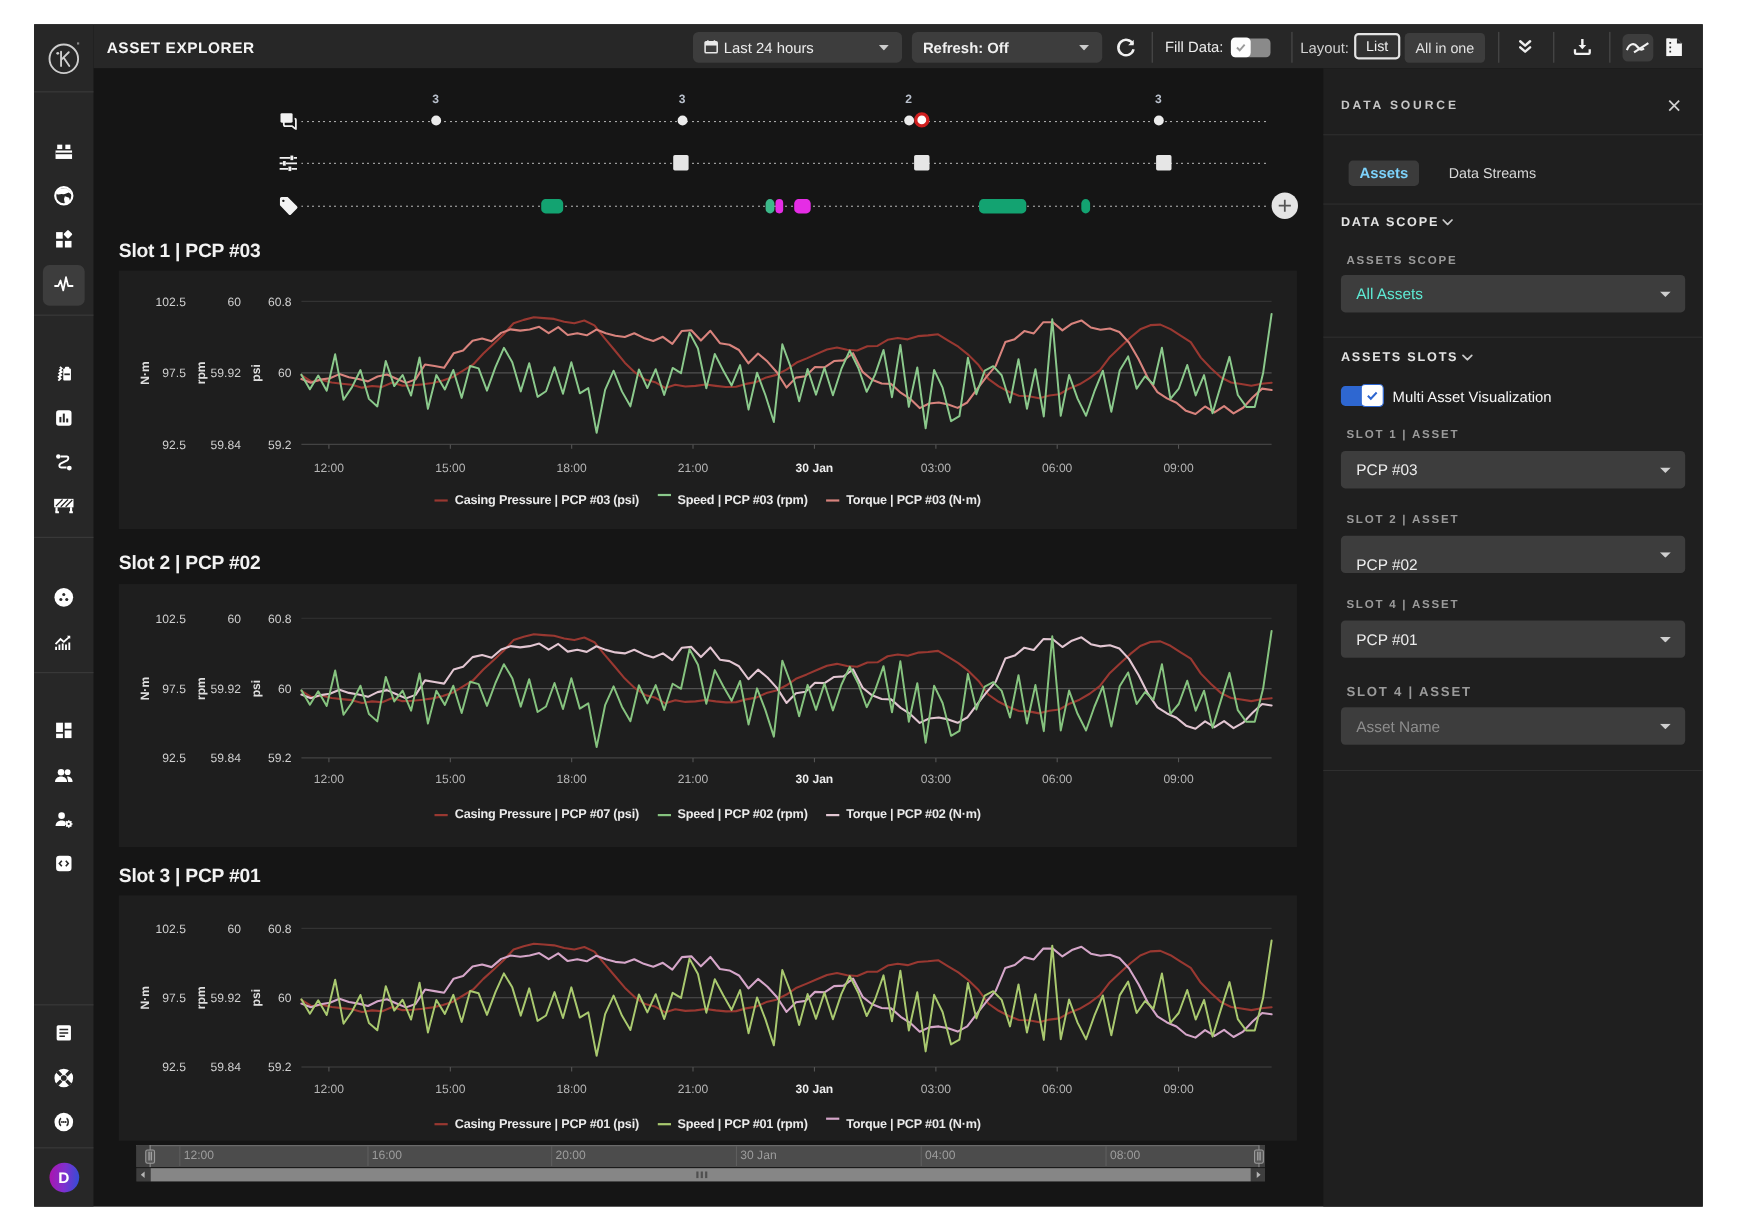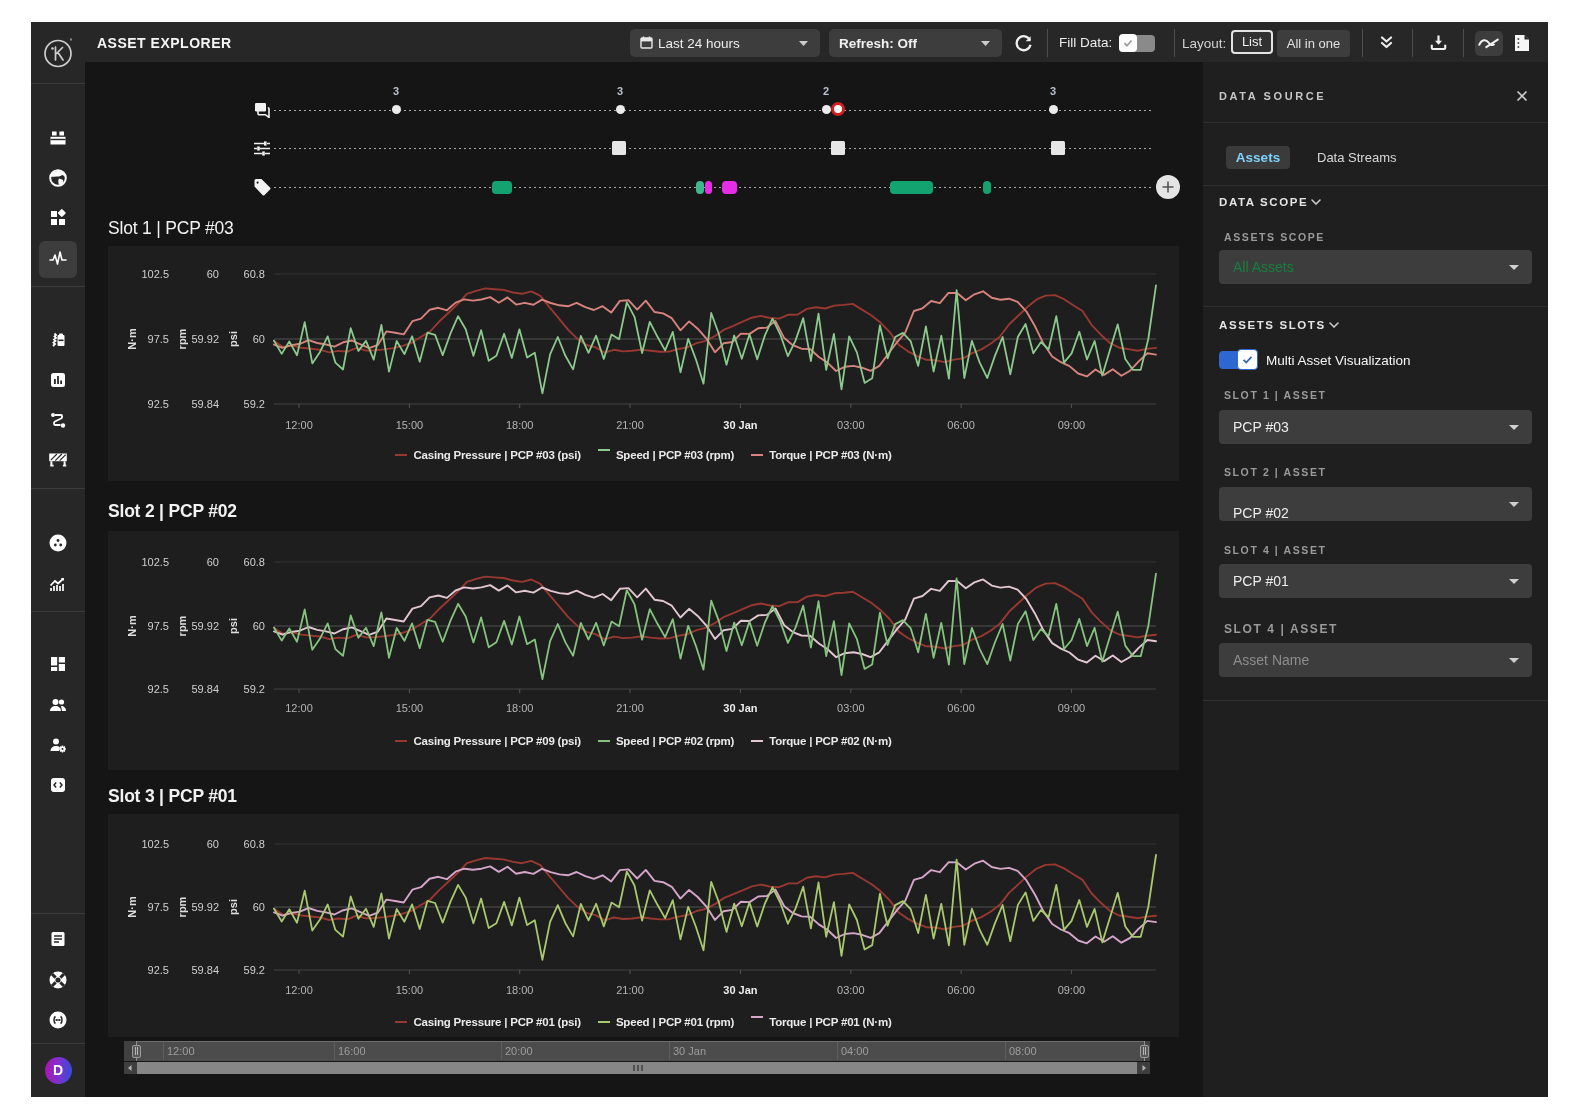--- a/index.html
+++ b/index.html
@@ -207,21 +207,21 @@
 <div class="abs" style="left:665px;top:159px;width:8px;height:13px;background:#3cb98a;border-radius:4px"></div>
 <div class="abs" style="left:674px;top:159px;width:7px;height:13px;background:#e52de5;border-radius:4px"></div>
 <div class="abs" style="left:691px;top:159px;width:15px;height:13px;background:#e52de5;border-radius:4px"></div>
 <div class="abs" style="left:859px;top:159px;width:43px;height:13px;background:#13a371;border-radius:4px"></div>
 <div class="abs" style="left:952px;top:159px;width:8px;height:13px;background:#13a371;border-radius:4px"></div>
 <div class="abs" style="left:1125px;top:153px;width:24px;height:24px;background:#e4e4e4;border-radius:50%"></div>
 <svg class="abs" style="left:1130px;top:158px" width="14" height="14" viewBox="0 0 14 14">
 <path d="M7 1.5v11 M1.5 7h11" stroke="#555" stroke-width="1.6"></path>
     </svg>
 <div class="abs" style="left:77px;top:224px;width:1071px;height:235px;background:#1e1e1e"></div>
-<div class="abs" style="left:77px;top:194px;height:24px;line-height:24px;font-size:17.5px;font-weight:normal;letter-spacing:-0.2px;color:#f2f2f2">Slot 1 | PCP #03</div>
+<div class="abs" style="left:77px;top:194px;height:24px;line-height:24px;font-size:17.5px;font-weight:bold;letter-spacing:-0.2px;color:#f2f2f2">Slot 1 | PCP #03</div>
 <svg style="position:absolute;left:77px;top:224px" width="1071" height="235" viewBox="0 0 1071 235">
       <line x1="166" y1="28" x2="1048" y2="28" stroke="#333333" stroke-width="1"></line>
       <line x1="166" y1="93" x2="1048" y2="93" stroke="#515151" stroke-width="1"></line>
       <line x1="166" y1="158" x2="1048" y2="158" stroke="#434343" stroke-width="1"></line>
       <line x1="191.0" y1="158" x2="191.0" y2="162" stroke="#555" stroke-width="1"></line>
       <line x1="301.4" y1="158" x2="301.4" y2="162" stroke="#555" stroke-width="1"></line>
       <line x1="411.7" y1="158" x2="411.7" y2="162" stroke="#555" stroke-width="1"></line>
       <line x1="522.0" y1="158" x2="522.0" y2="162" stroke="#555" stroke-width="1"></line>
       <line x1="632.4" y1="158" x2="632.4" y2="162" stroke="#555" stroke-width="1"></line>
       <line x1="742.8" y1="158" x2="742.8" y2="162" stroke="#555" stroke-width="1"></line>
@@ -301,21 +301,21 @@
       <text x="742.8" y="181" text-anchor="middle" font-family="Liberation Sans, sans-serif" font-size="11" fill="#b5b5b5">03:00</text>
       <text x="853.1" y="181" text-anchor="middle" font-family="Liberation Sans, sans-serif" font-size="11" fill="#b5b5b5">06:00</text>
       <text x="963.4" y="181" text-anchor="middle" font-family="Liberation Sans, sans-serif" font-size="11" fill="#b5b5b5">09:00</text>
       <polyline points="166.0,97.0 175.2,102.8 184.4,101.3 193.6,103.6 202.8,104.6 211.9,105.5 221.1,108.1 230.3,106.6 239.5,107.4 248.7,103.6 257.9,106.4 267.1,106.1 276.2,105.2 285.4,103.9 294.6,101.8 303.8,98.6 313.0,93.0 322.2,87.4 331.4,77.7 340.6,69.3 349.8,60.6 358.9,50.9 368.1,47.9 377.3,45.6 386.5,46.4 395.7,47.0 404.9,49.5 414.1,50.9 423.2,48.5 432.4,52.8 441.6,64.1 450.8,74.9 460.0,85.9 469.2,94.6 478.4,100.8 487.6,103.2 496.8,108.4 505.9,105.6 515.1,107.1 524.3,106.6 533.5,105.3 542.7,106.6 551.9,107.5 561.1,107.3 570.2,104.8 579.4,103.2 588.6,99.1 597.8,96.8 607.0,92.0 616.2,85.8 625.4,82.1 634.6,78.1 643.8,74.2 652.9,72.5 662.1,74.5 671.3,75.1 680.5,71.2 689.7,71.1 698.9,65.6 708.1,64.0 717.2,65.2 726.4,62.3 735.6,61.7 744.8,60.7 754.0,66.2 763.2,71.8 772.4,78.9 781.6,88.0 790.7,100.6 799.9,107.0 809.1,111.7 818.3,115.3 827.5,115.7 836.7,117.5 845.9,115.1 855.1,114.0 864.2,108.7 873.4,105.1 882.6,99.7 891.8,92.7 901.0,80.8 910.2,72.2 919.4,63.7 928.6,56.3 937.8,52.6 946.9,52.1 956.1,56.1 965.3,62.0 974.5,67.7 983.7,81.4 992.9,90.8 1002.1,99.1 1011.2,103.5 1020.4,104.9 1029.6,106.4 1038.8,104.7 1048.0,103.7" fill="none" stroke="#993831" stroke-width="1.9" stroke-linejoin="round" stroke-linecap="round"></polyline>
       <polyline points="166.0,100.4 174.6,103.7 183.3,100.9 191.9,99.7 200.6,96.0 209.2,98.9 217.9,100.4 226.5,102.5 235.2,98.2 243.8,96.4 252.5,100.2 261.1,103.9 269.8,100.7 278.4,87.5 287.1,89.0 295.7,90.5 304.4,77.6 313.0,75.1 321.6,66.4 330.3,64.5 338.9,66.9 347.6,59.5 356.2,56.4 364.9,57.5 373.5,56.4 382.2,54.1 390.8,59.6 399.5,54.4 408.1,61.4 416.8,59.7 425.4,61.6 434.1,56.5 442.7,59.8 451.4,62.1 460.0,63.0 468.6,59.7 477.3,63.9 485.9,66.7 494.6,63.0 503.2,69.2 511.9,57.8 520.5,57.1 529.2,66.3 537.8,57.6 546.5,68.7 555.1,70.0 563.8,74.7 572.4,86.5 581.1,77.8 589.7,84.9 598.4,94.6 607.0,108.0 615.6,99.2 624.3,97.9 632.9,89.7 641.6,90.0 650.2,84.4 658.9,83.9 667.5,77.5 676.2,94.2 684.8,101.1 693.5,104.5 702.1,104.8 710.8,112.5 719.4,118.0 728.1,126.2 736.7,122.2 745.4,121.3 754.0,123.0 762.6,126.1 771.3,121.3 779.9,109.9 788.6,98.7 797.2,88.7 805.9,67.7 814.5,65.0 823.2,57.8 831.8,59.9 840.5,50.0 849.1,50.1 857.8,57.2 866.4,51.4 875.1,48.4 883.7,54.6 892.4,56.6 901.0,55.6 909.6,58.6 918.3,68.0 926.9,82.4 935.6,99.6 944.2,112.1 952.9,117.6 961.5,121.5 970.2,128.7 978.8,131.5 987.5,124.8 996.1,130.1 1004.8,124.5 1013.4,131.0 1022.1,126.0 1030.7,116.9 1039.4,109.0 1048.0,110.3" fill="none" stroke="#e2c6d2" stroke-width="1.9" stroke-linejoin="round" stroke-linecap="round"></polyline>
       <polyline points="166.0,96.5 173.7,109.6 181.3,97.4 189.0,110.8 196.7,78.5 204.3,118.8 212.0,107.6 219.7,92.4 227.4,118.1 235.0,124.8 242.7,84.4 250.4,106.7 258.0,96.8 265.7,115.1 273.4,81.3 281.0,126.8 288.7,97.0 296.4,109.8 304.1,92.4 311.7,117.2 319.4,88.8 327.1,90.9 334.7,110.7 342.4,89.9 350.1,72.8 357.7,85.5 365.4,111.4 373.1,86.4 380.7,116.3 388.4,111.3 396.1,89.9 403.8,113.5 411.4,85.5 419.1,113.2 426.8,108.4 434.4,148.2 442.1,110.1 449.8,93.0 457.4,111.4 465.1,124.7 472.8,92.0 480.5,108.5 488.1,91.8 495.8,114.5 503.5,90.6 511.1,95.2 518.8,59.3 526.5,73.3 534.1,108.7 541.8,78.2 549.5,92.8 557.1,106.1 564.8,88.1 572.5,127.7 580.2,94.8 587.8,114.6 595.5,138.7 603.2,69.6 610.8,89.9 618.5,120.1 626.2,91.6 633.8,114.3 641.5,90.4 649.2,114.8 656.9,91.5 664.5,75.2 672.2,90.4 679.9,111.9 687.5,96.6 695.2,74.6 702.9,116.5 710.5,70.2 718.2,125.1 725.9,90.1 733.5,144.2 741.2,92.3 748.9,108.1 756.6,137.9 764.2,133.4 771.9,81.6 779.6,114.0 787.2,93.1 794.9,89.1 802.6,97.1 810.2,121.3 817.9,82.8 825.6,126.8 833.3,91.8 840.9,133.7 848.6,47.4 856.3,133.1 863.9,96.8 871.6,117.9 879.3,133.1 886.9,111.5 894.6,93.0 902.3,129.5 909.9,92.9 917.6,80.3 925.3,109.0 933.0,98.1 940.6,105.1 948.3,72.8 956.0,118.0 963.6,109.0 971.3,87.9 979.0,115.1 986.6,96.9 994.3,130.7 1002.0,105.5 1009.7,80.7 1017.3,114.6 1025.0,125.2 1032.7,125.2 1040.3,95.0 1048.0,42.6" fill="none" stroke="#86c37f" stroke-width="1.8" stroke-linejoin="round" stroke-linecap="round"></polyline>
     </svg>
 <div style="position:absolute;left:77px;top:711px;width:1071px;height:16px;display:flex;justify-content:center;align-items:center;font-size:11.5px;font-weight:bold;letter-spacing:-0.2px;color:#eaeaea">
       <span style="display:inline-flex;align-items:center">
         <span style="width:12px;height:2px;background:#993831;margin-right:6px"></span>
-        <span>Casing Pressure | PCP #09 (psi)</span>
+        <span>Casing Pressure | PCP #07 (psi)</span>
       </span>
       <span style="width:17px"></span>
       <span style="display:inline-flex;align-items:center">
         <span style="width:12px;height:2px;background:#86c37f;margin-right:6px"></span>
         <span>Speed | PCP #02 (rpm)</span>
       </span>
       <span style="width:17px"></span>
       <span style="display:inline-flex;align-items:center">
         <span style="width:12px;height:2px;background:#e2c6d2;margin-right:6px"></span>
         <span>Torque | PCP #02 (N·m)</span>
@@ -419,21 +419,21 @@
 <div class="abs" style="left:1172px;top:100px;width:345px;height:1px;background:#2f2f2f"></div>
 <div class="abs" style="left:1195px;top:124px;width:64px;height:23px;background:#3b3b3b;border-radius:4px;display:flex;align-items:center;justify-content:center;font-size:13.5px;font-weight:bold;color:#7dd3fc">Assets</div>
 <div class="abs" style="left:1286px;top:126.5px;height:18px;line-height:18px;font-size:13px;color:#d8d8d8">Data Streams</div>
 <div class="abs" style="left:1172px;top:163px;width:345px;height:1px;background:#2f2f2f"></div>
 <div class="abs" style="left:1188px;top:172px;height:16px;line-height:16px;font-size:11.5px;font-weight:bold;letter-spacing:1.6px;color:#e4e4e4">DATA SCOPE</div>
 <svg class="abs" style="left:1280px;top:177px" width="10" height="6" viewBox="0 0 10 6">
       <path d="M1 1 L5 5 L9 1" fill="none" stroke="#c9c9c9" stroke-width="1.6" stroke-linecap="round"></path>
     </svg>
 <div class="abs" style="left:1193px;top:207.5px;height:15px;line-height:15px;font-size:10.5px;font-weight:bold;letter-spacing:1.6px;color:#9a9a9a">ASSETS SCOPE</div>
 <div class="abs" style="left:1188px;top:228px;width:313px;height:34px;background:#3d3d3d;border-radius:4px"></div>
-    <div class="abs" style="left:1202px;top:235.5px;height:19px;line-height:19px;font-size:14px;color:#15803d">All Assets</div>
+    <div class="abs" style="left:1202px;top:235.5px;height:19px;line-height:19px;font-size:14px;color:#5eead4">All Assets</div>
     <svg class="abs" style="left:1478px;top:242.5px" width="10" height="5" viewBox="0 0 10 5">
       <path d="M0 0 L10 0 L5 5 Z" fill="#cfcfcf"></path>
     </svg>
 <div class="abs" style="left:1172px;top:284px;width:345px;height:1px;background:#2f2f2f"></div>
 <div class="abs" style="left:1188px;top:295px;height:16px;line-height:16px;font-size:11.5px;font-weight:bold;letter-spacing:1.6px;color:#e4e4e4">ASSETS SLOTS</div>
 <svg class="abs" style="left:1298px;top:300px" width="10" height="6" viewBox="0 0 10 6">
       <path d="M1 1 L5 5 L9 1" fill="none" stroke="#c9c9c9" stroke-width="1.6" stroke-linecap="round"></path>
     </svg>
 <div class="abs" style="left:1188px;top:329px;width:39px;height:18px;background:#2e67d1;border-radius:4px"></div>
 <div class="abs" style="left:1206px;top:327px;width:21px;height:21px;background:#ffffff;border:1.5px solid #2e67d1;border-radius:4px"></div>

